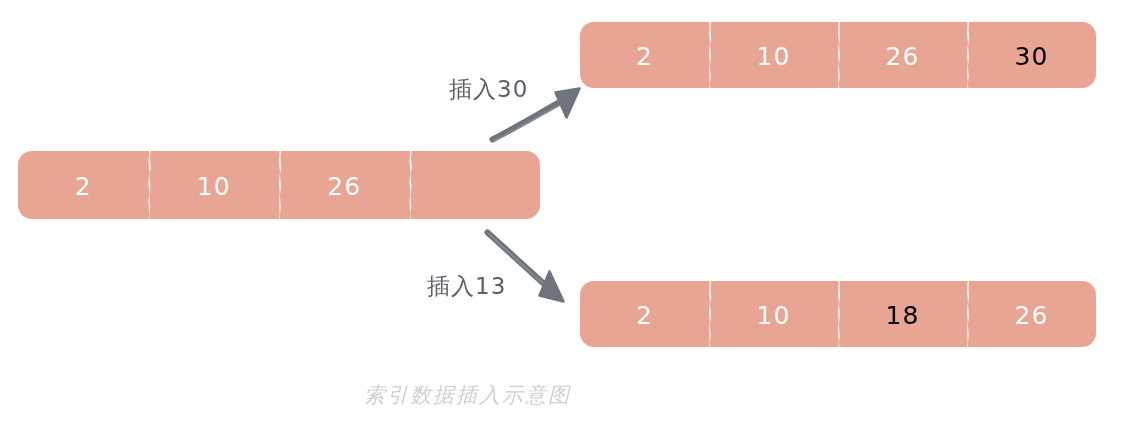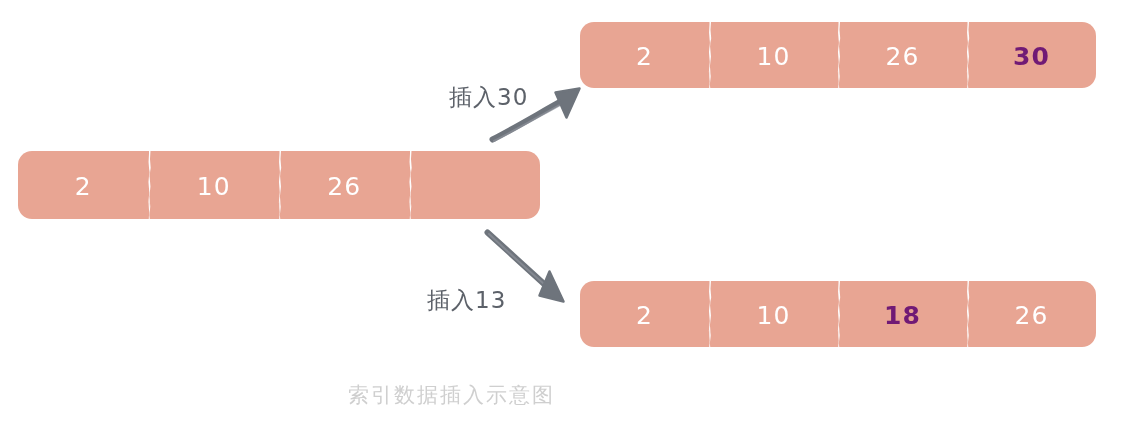--- a/index.html
+++ b/index.html
@@ -36,21 +36,21 @@
     justify-content: center;
     font-size: 25px;
     letter-spacing: 1px;
     font-family: "DejaVu Sans", sans-serif;
   }
   .cell .val {
     display: block;
     transform: translateY(1px);
   }
   .cell.v-white .val { color: #ffffff; }
-  .cell.v-dark  .val { color: #701a75; font-weight: bold; }
+  .cell.v-dark  .val { color: #000000; }
 
   
   .cell + .cell::before {
     content: "";
     position: absolute;
     left: -1px;
     top: -2px;
     bottom: -2px;
     width: 4px;
     background:
@@ -77,21 +77,20 @@
   }
 
   
   .op-label {
     position: absolute;
     color: #5c6169;
     font-size: 23px;
     letter-spacing: 1px;
     white-space: nowrap;
     font-family: "DejaVu Sans", sans-serif;
-    margin-top: 8px;
   }
 
   .caption {
     position: absolute;
     color: #cfcfcf;
     font-size: 21px;
     letter-spacing: 2px;
     white-space: nowrap;
     text-align: center;
     font-family: "DejaVu Sans", sans-serif;
@@ -166,17 +165,17 @@
 
     <g>
       <path d="M487.5,232.5 C 508,251 532,273 548.5,288" stroke="#6e747c" stroke-width="6" stroke-linecap="round" fill="none"></path>
       <path d="M489,234 C 507,251 528,270 544,284" stroke="#8d929a" stroke-width="2" stroke-linecap="round" fill="none" opacity="0.7"></path>
       <path d="M563.5,301.5 L 539.5,295.5 L 549.5,271.5 Z" fill="#6e747c" stroke="#6e747c" stroke-width="2.5" stroke-linejoin="round"></path>
     </g>
   </svg>
 
   <div class="op-label" style="left:449px; top:74px;">插入30</div>
 
-  <div class="op-label" style="left:427px; top:277px;">插入13</div>
+  <div class="op-label" style="left:427px; top:271px;">插入13</div>
 
-  <div class="caption" style="left:0; top:381px; width:903px;">索引数据插入示意图</div>
+  <div class="caption" style="left:16px; top:381px; width:903px;font-style:italic;">索引数据插入示意图</div>
 
 </div>
 
 </body></html>

